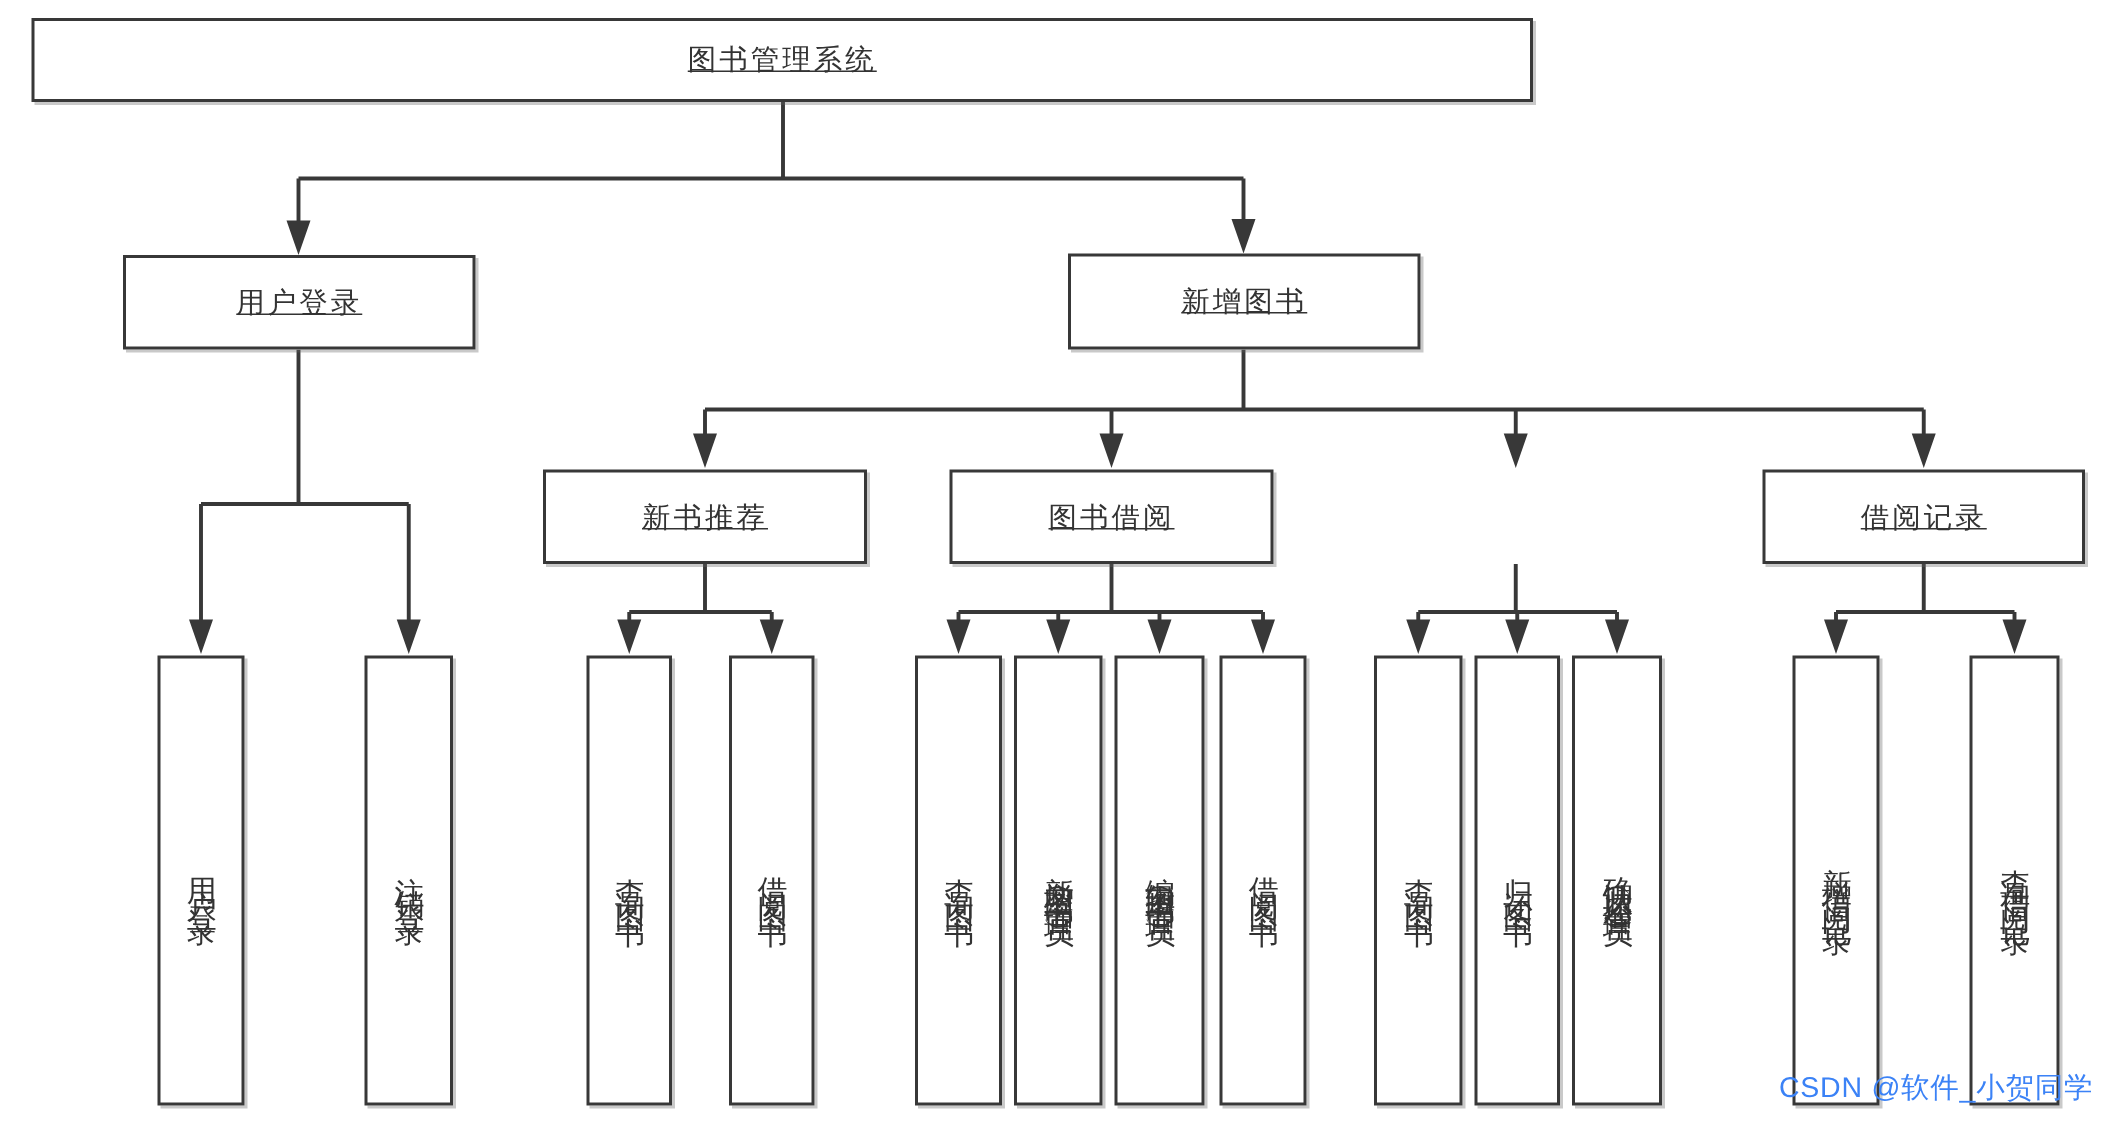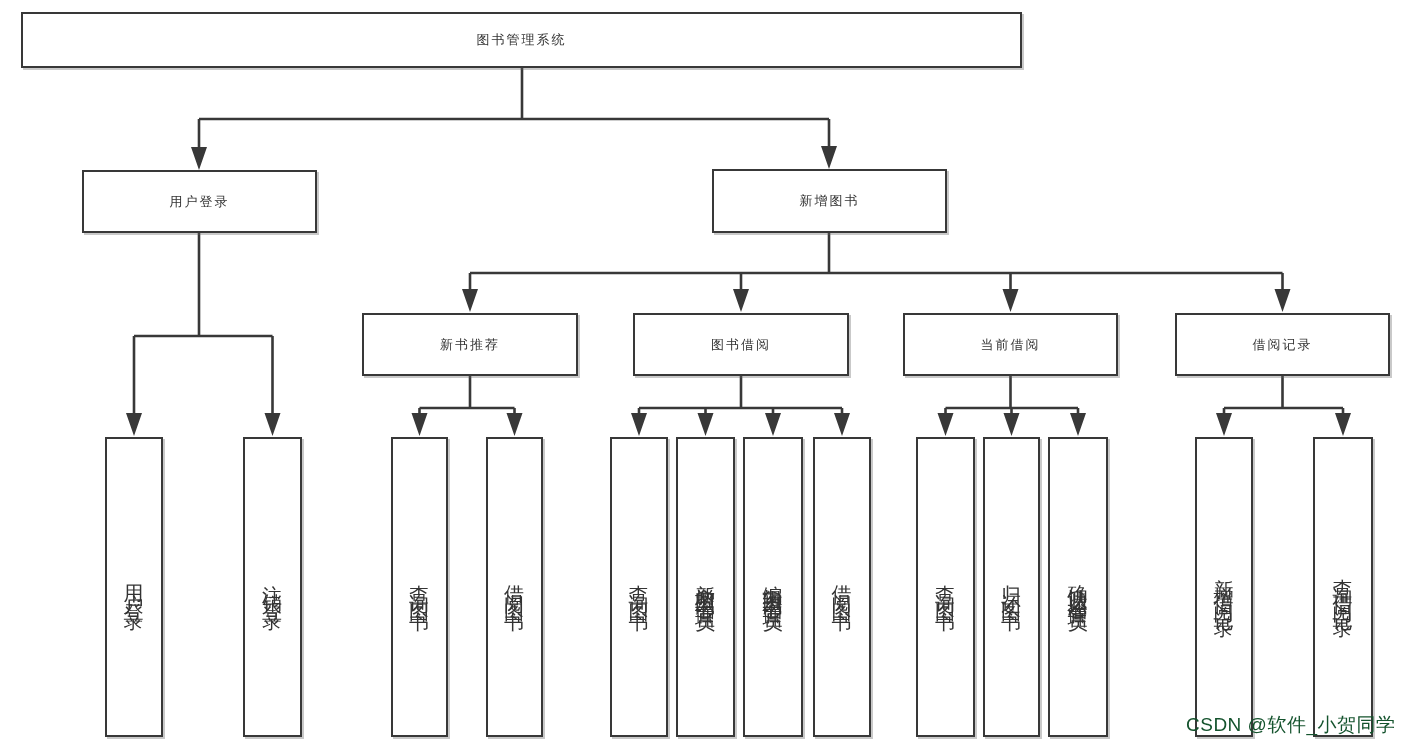--- a/index.html
+++ b/index.html
@@ -29,41 +29,42 @@
     position: absolute;
     box-sizing: border-box;
     border: 2px solid #383838;
     background: #ffffff;
     display: flex;
     align-items: center;
     justify-content: center;
     box-shadow: 2px 2px 0 rgba(100,100,100,0.35);
   }
   .hnode span {
-    font-size: 13px;
+    font-size: 19px;
     letter-spacing: 2px;
     color: #333333;
     white-space: nowrap;
+    text-decoration: underline;
   }
   .leaf span {
     writing-mode: vertical-rl;
     text-orientation: mixed;
     font-size: 20px;
     letter-spacing: 9px;
     color: #333333;
     line-height: 1;
   }
   .leaf.med span { letter-spacing: 8px; }
   .leaf.long span { letter-spacing: 4px; }
   .watermark {
     position: absolute;
     left: 1186px;
     top: 712px;
     font-size: 19px;
-    color: #14532d;
+    color: #3b82f6;
     letter-spacing: 0.5px;
     white-space: nowrap;
     z-index: 5;
   }
 </style>
 </head>
 <body>
 
 <div class="stage">
 
@@ -109,23 +110,20 @@
   <div class="box hnode" style="left:712px;top:169px;width:235px;height:64px">
     <span>新增图书</span>
   </div>
 
   <div class="box hnode" style="left:362px;top:313px;width:216px;height:63px">
     <span>新书推荐</span>
   </div>
   <div class="box hnode" style="left:633px;top:313px;width:216px;height:63px">
     <span>图书借阅</span>
   </div>
-  <div class="box hnode" style="left:903px;top:313px;width:215px;height:63px">
-    <span>当前借阅</span>
-  </div>
   <div class="box hnode" style="left:1175px;top:313px;width:215px;height:63px">
     <span>借阅记录</span>
   </div>
 
   <div class="box leaf" style="left:105px;top:437px;width:58px;height:300px">
     <span>用户登录</span>
   </div>
   <div class="box leaf" style="left:243px;top:437px;width:59px;height:300px">
     <span>注销登录</span>
   </div>

